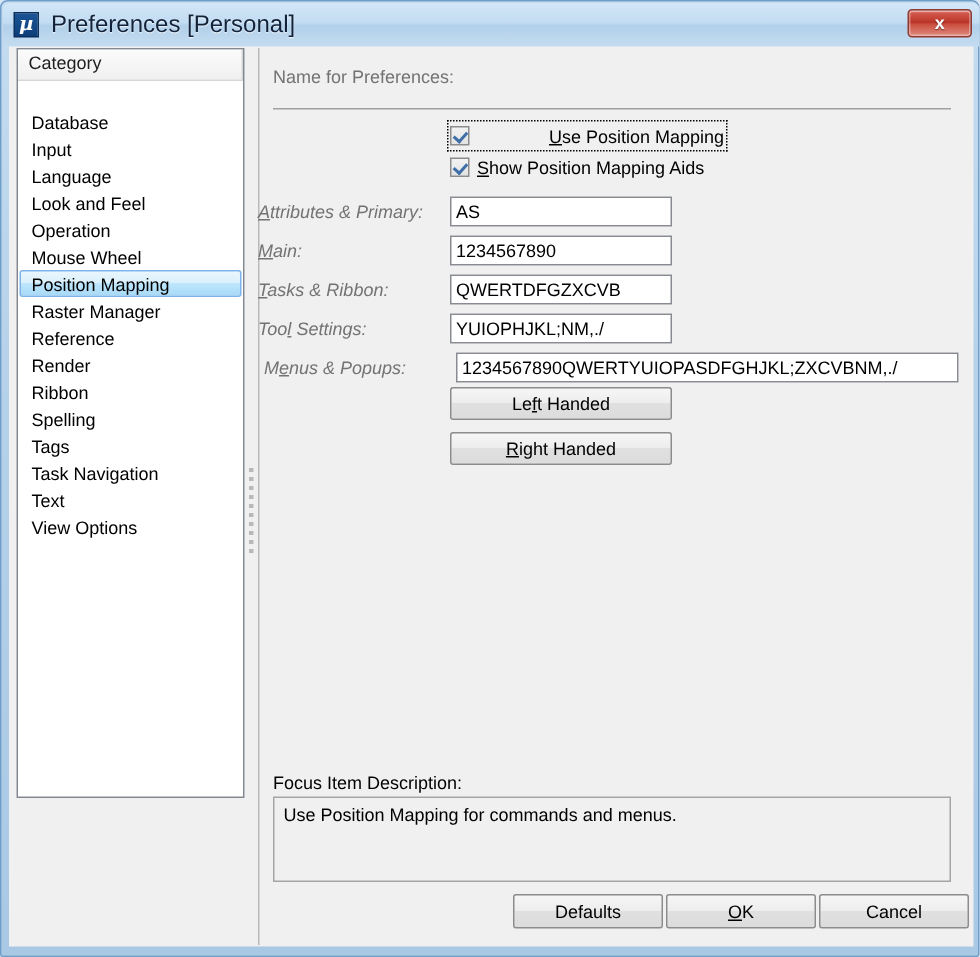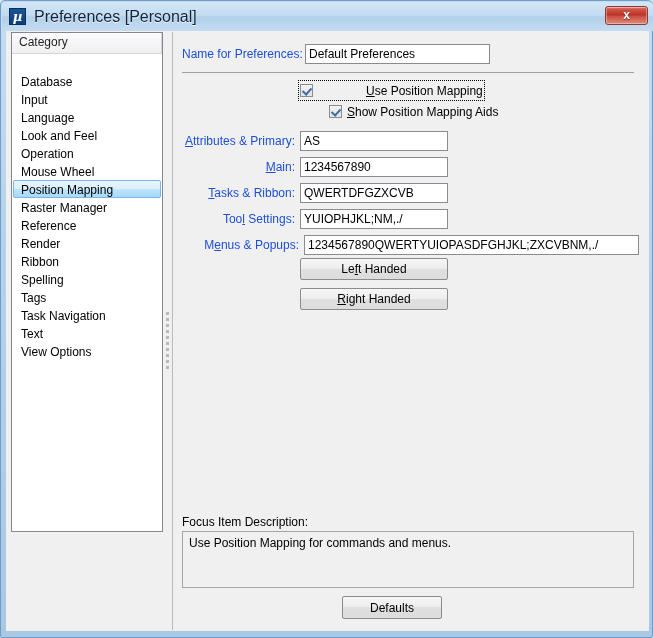--- a/index.html
+++ b/index.html
@@ -171,25 +171,25 @@
     background: #b9b9b9;
   }
 
   .row {
     position: absolute;
     display: flex;
     align-items: center;
   }
   .lbl {
     font-size: 12px;
-    color: #1d4ed8;
+    color: #737373;
     white-space: nowrap;
   }
   .lbl-right {
-    text-align: right;
+    font-style: italic;
   }
   .u { text-decoration: underline; }
 
   input.txt {
     box-sizing: border-box;
     height: 20px;
     border: 1px solid #888c92;
     background: #ffffff;
     font-family: "Liberation Sans", sans-serif;
     font-size: 12px;
@@ -332,31 +332,30 @@
 
     <div class="splitter">
       <div class="grip"></div>
     </div>
 
     <div class="pane">
       <div class="pane-border-left"></div>
 
       <div class="row" style="left:10px; top:12px;">
         <div class="lbl" style="width:118px;">Name for Preferences:</div>
-        <input class="txt" style="width: 185px; margin-left: 5px;" type="text" value="Default Preferences">
       </div>
 
       <div class="sep"></div>
 
       <div class="cbrow focused" style="left:128px; top:50px;gap:48px;">
         <div class="cbox checked"></div>
         <div class="cblabel"><span class="u">U</span><span>se Position Mapping</span></div>
       </div>
 
-      <div class="cbrow" style="left:128px; top:71px;margin-left:29px;">
+      <div class="cbrow" style="left:128px; top:71px;">
         <div class="cbox checked"></div>
         <div class="cblabel"><span class="u">S</span><span>how Position Mapping Aids</span></div>
       </div>
 
       <div class="row" style="left:0px; top:99px;">
         <div class="lbl lbl-right" style="width:123px;"><span class="u">A</span><span>ttributes &amp; Primary:</span></div>
         <input class="txt" style="width: 148px; margin-left: 5px;" type="text" value="AS">
       </div>
 
       <div class="row" style="left:0px; top:125px;">
@@ -380,16 +379,18 @@
       </div>
 
       <button class="btn handed-btn" style="left:128px; top:226px;"><span>Le</span><span class="u">f</span><span>t Handed</span></button>
 
       <button class="btn handed-btn" style="left:128px; top:256px;"><span class="u">R</span><span>ight Handed</span></button>
 
       <div class="focus-label">Focus Item Description:</div>
       <div class="focus-box">Use Position Mapping for commands and menus.</div>
 
       <button class="btn bottom-btn" style="left:170px;">Defaults</button>
+      <button class="btn bottom-btn" style="left:272px;"><span class="u">O</span><span>K</span></button>
+      <button class="btn bottom-btn" style="left:374px;">Cancel</button>
 
     </div>
   </div>
 </div>
 
 </body></html>

